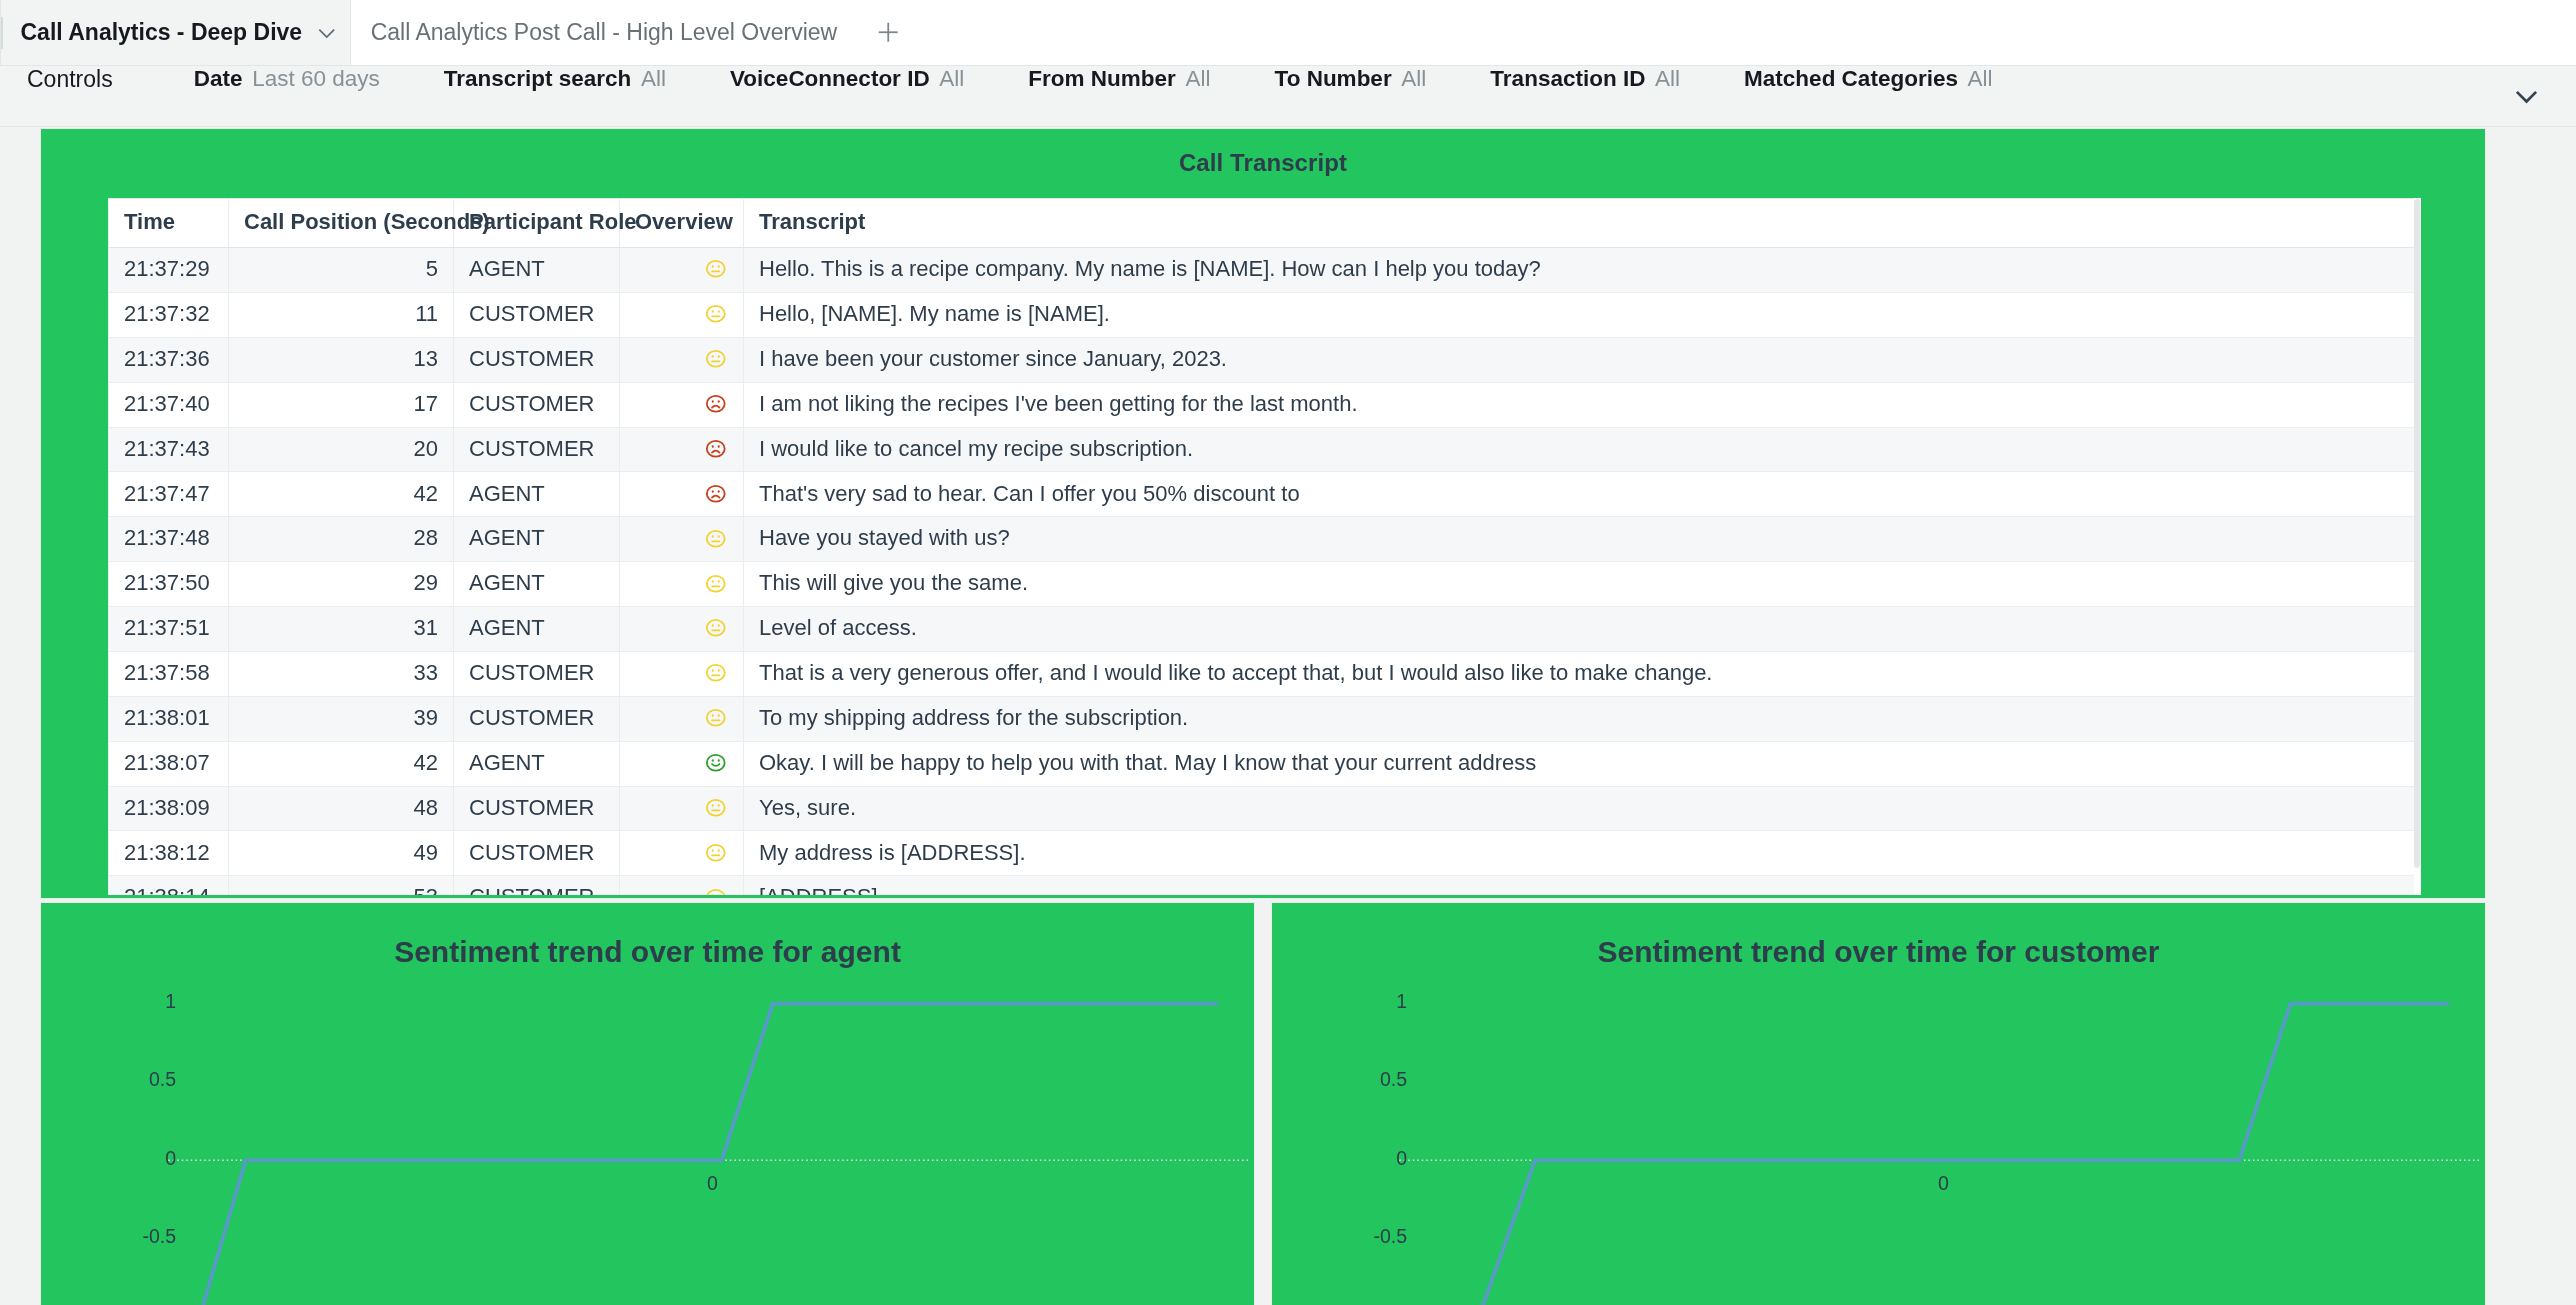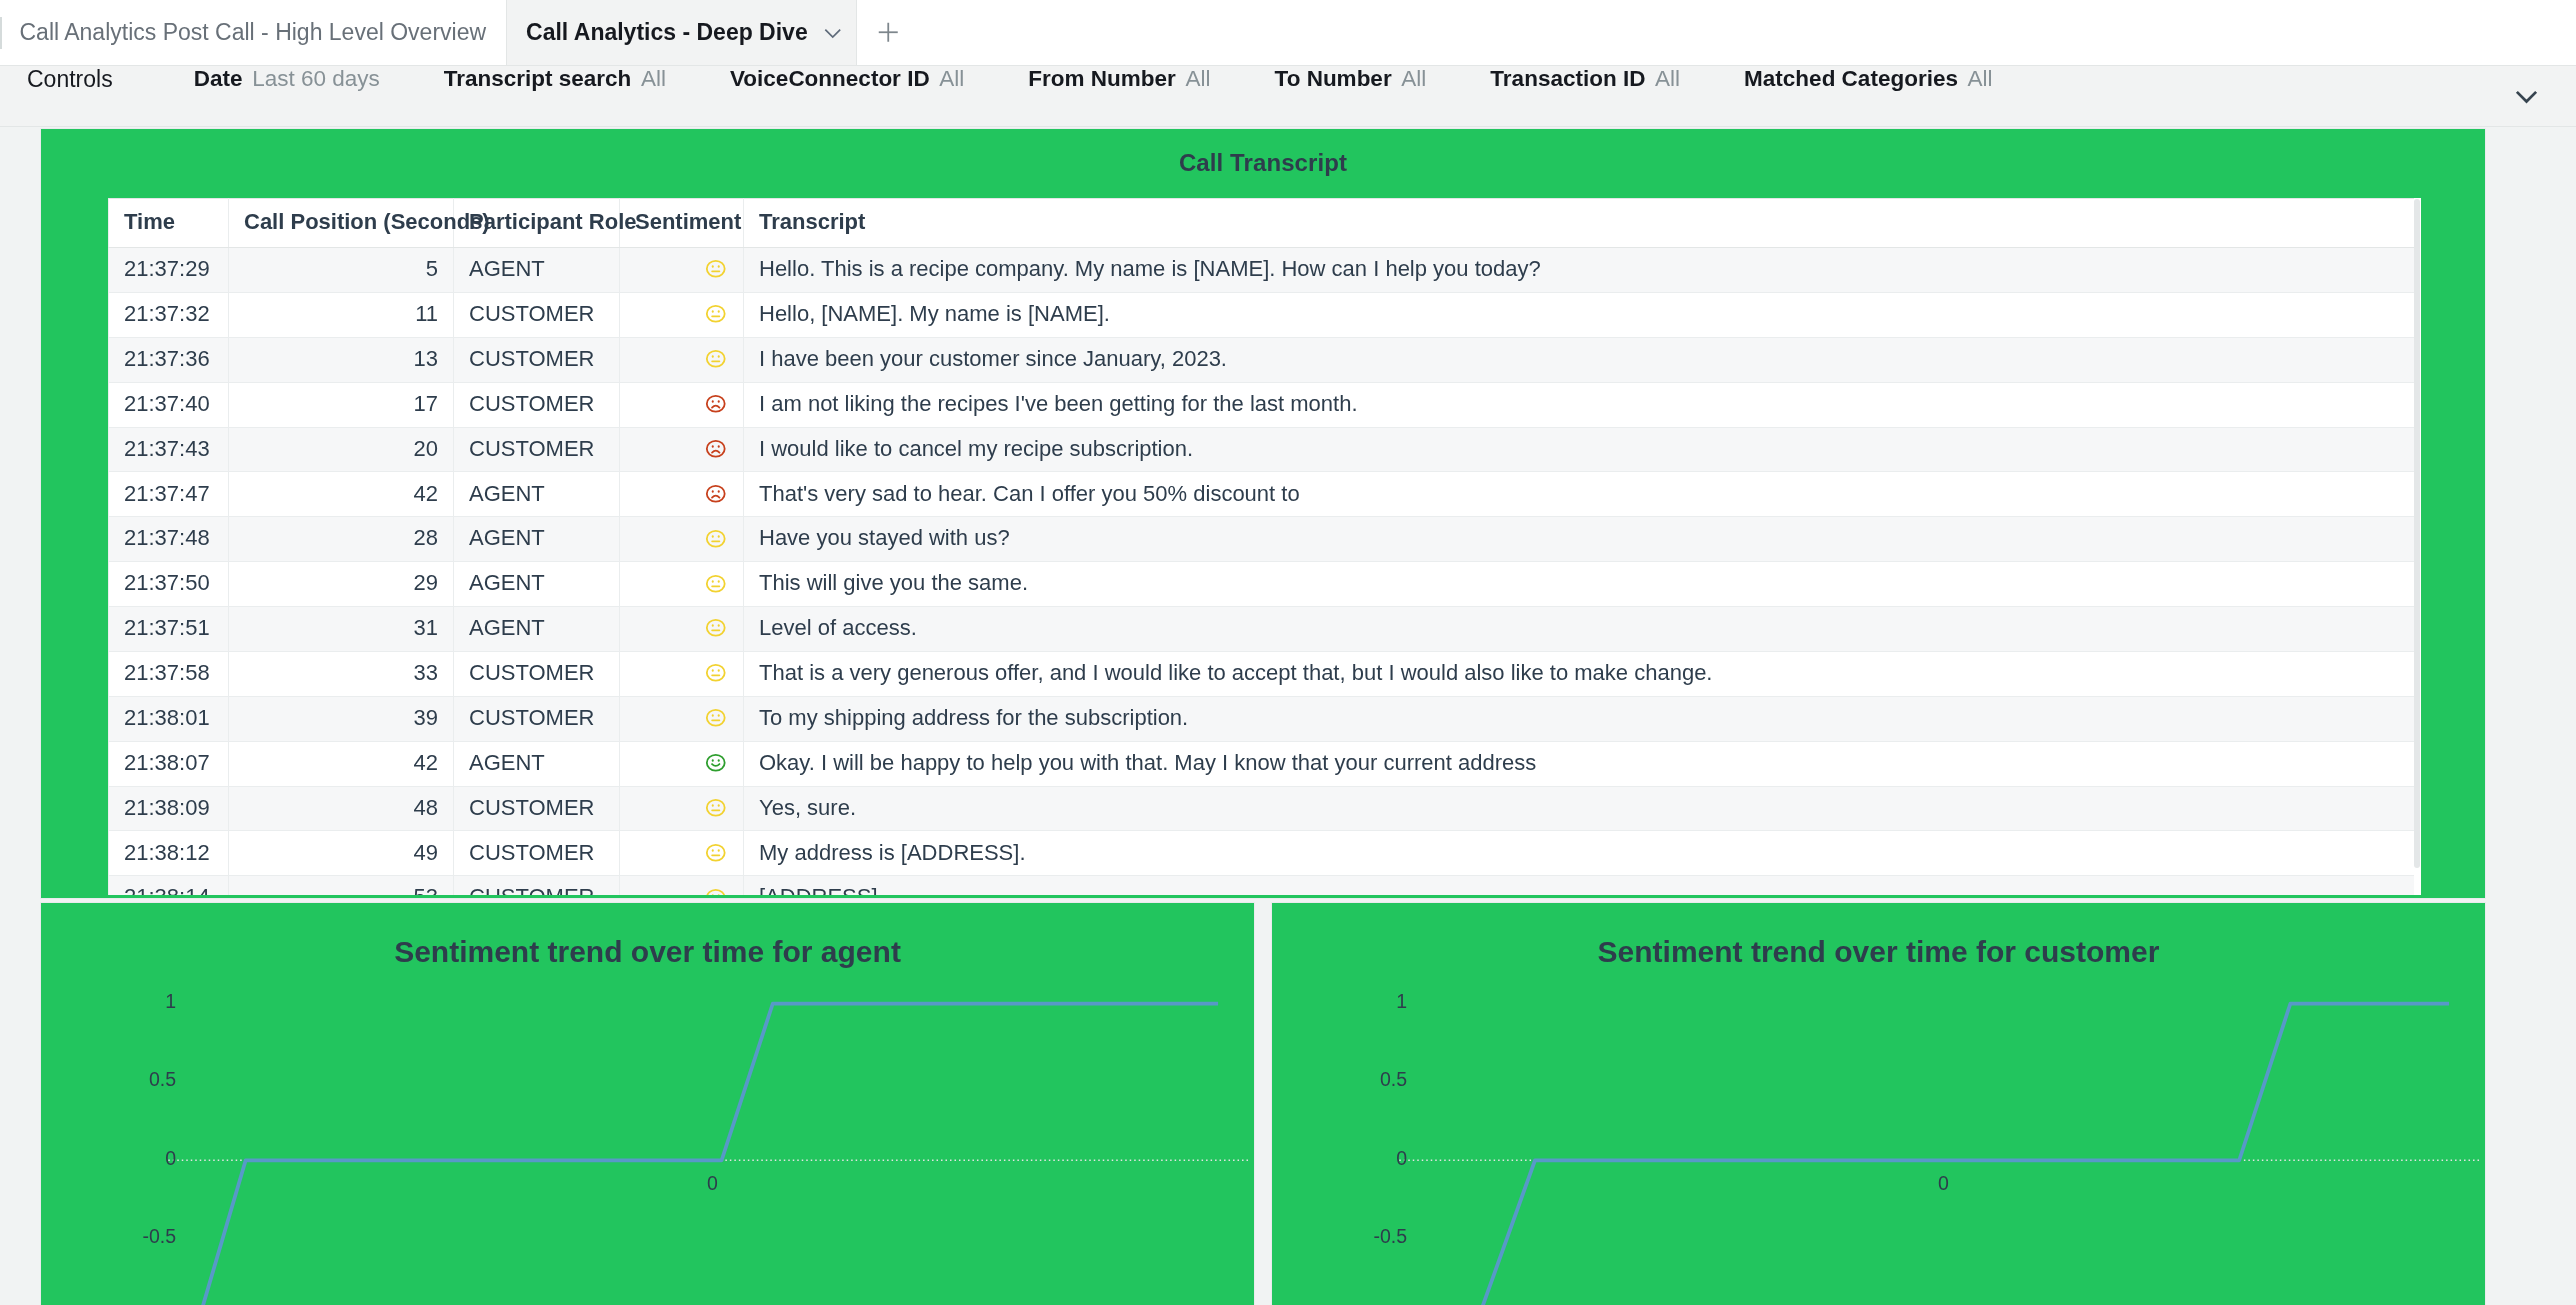--- a/index.html
+++ b/index.html
@@ -201,30 +201,30 @@
     white-space: nowrap;
   }
   .ytick { text-align: right; }
 </style>
 </head>
 <body>
 
 <div id="app">
 
   <div class="tabbar">
-    <div class="tab">
-      <span>Call Analytics Post Call - High Level Overview</span>
-    </div>
     <div class="tab active">
       <span>Call Analytics - Deep Dive</span>
       <span class="tab-caret">
         <svg width="25.5" height="25.5" viewBox="0 0 24 24" fill="none" stroke="#5f6b7a" stroke-width="1.6">
           <polyline points="5,9 12,16 19,9"></polyline>
         </svg>
       </span>
+    </div>
+    <div class="tab">
+      <span>Call Analytics Post Call - High Level Overview</span>
     </div>
     <div class="tab-add">
       <svg width="28.5" height="28.5" viewBox="0 0 24 24" stroke="#7d868c" stroke-width="1.5">
         <line x1="12" y1="4" x2="12" y2="20"></line>
         <line x1="4" y1="12" x2="20" y2="12"></line>
       </svg>
     </div>
   </div>
 
   <div class="controlbar">
@@ -278,21 +278,21 @@
               <col class="c-pos">
               <col class="c-role">
               <col class="c-sent">
               <col class="c-text">
           </colgroup>
           <thead>
             <tr>
               <th>Time</th>
               <th class="num">Call Position (Seconds)</th>
               <th>Participant Role</th>
-              <th>Sentiment</th>
+              <th>Overview</th>
               <th>Transcript</th>
             </tr>
           </thead>
           <tbody id="transcript-body">
               <tr>
                 <td>21:37:29</td>
                 <td class="num">5</td>
                 <td>AGENT</td>
                 <td class="sent"><svg class="face" width="25.5" height="25.5" viewBox="0 0 24 24">
                     <ellipse cx="12" cy="12" rx="8.4" ry="7.4" fill="none" stroke="#f2d230" stroke-width="1.7"></ellipse>

